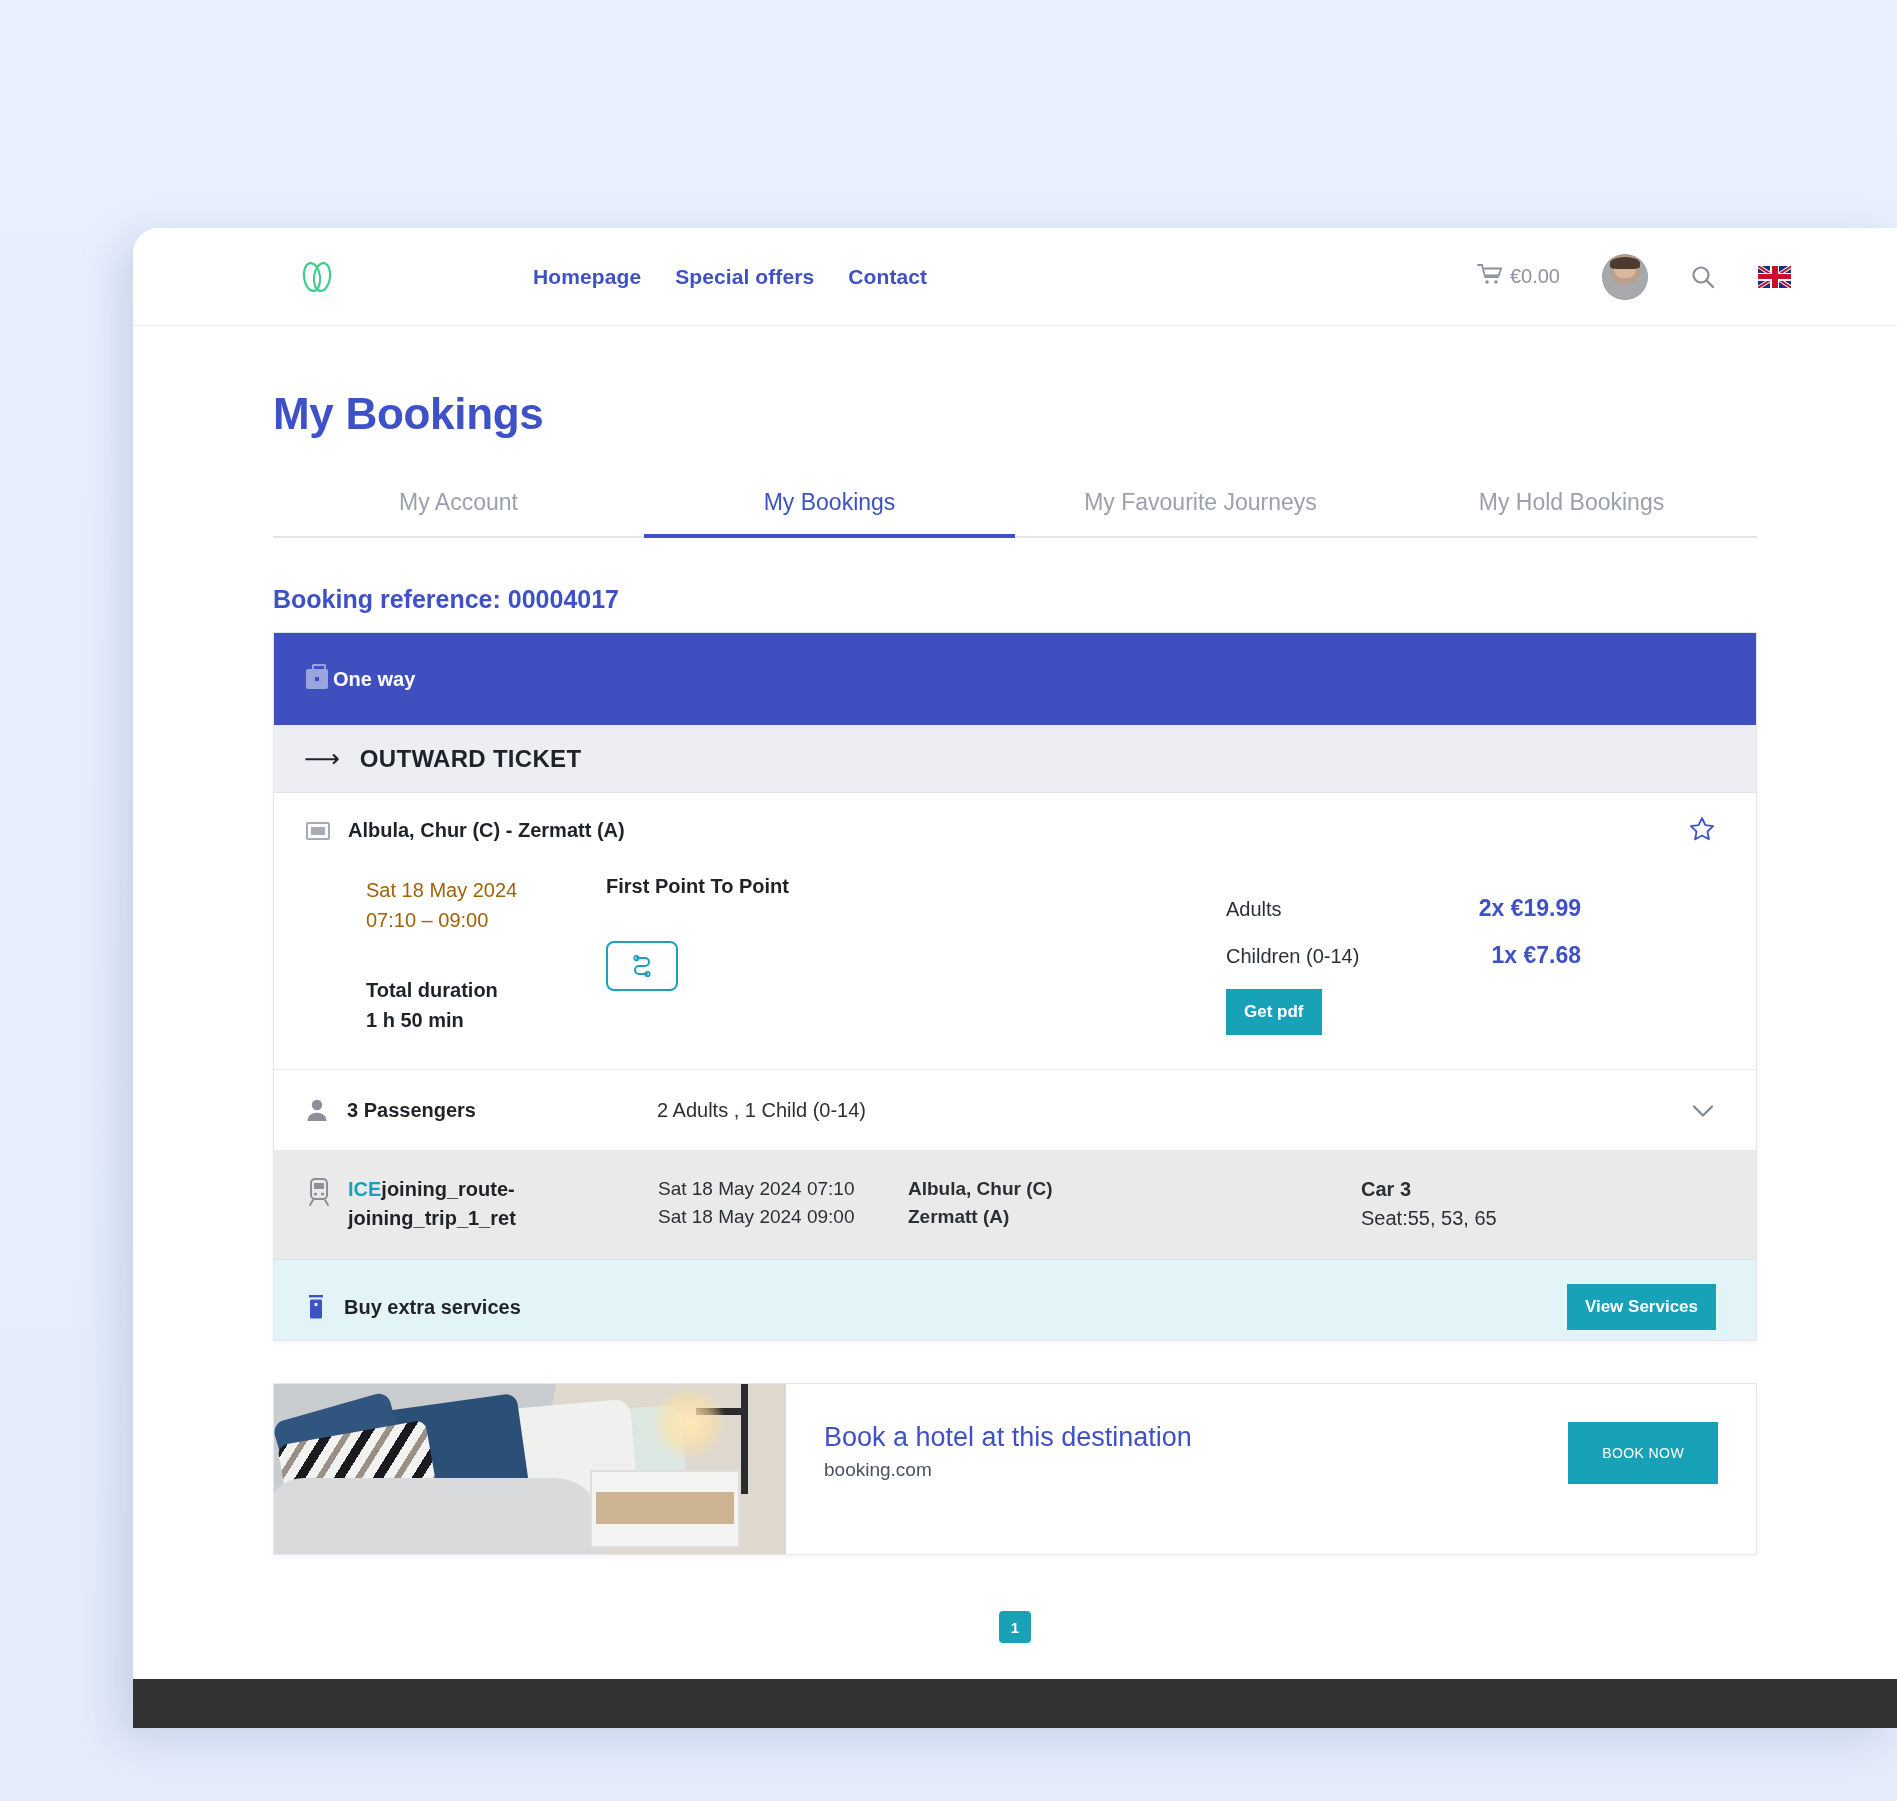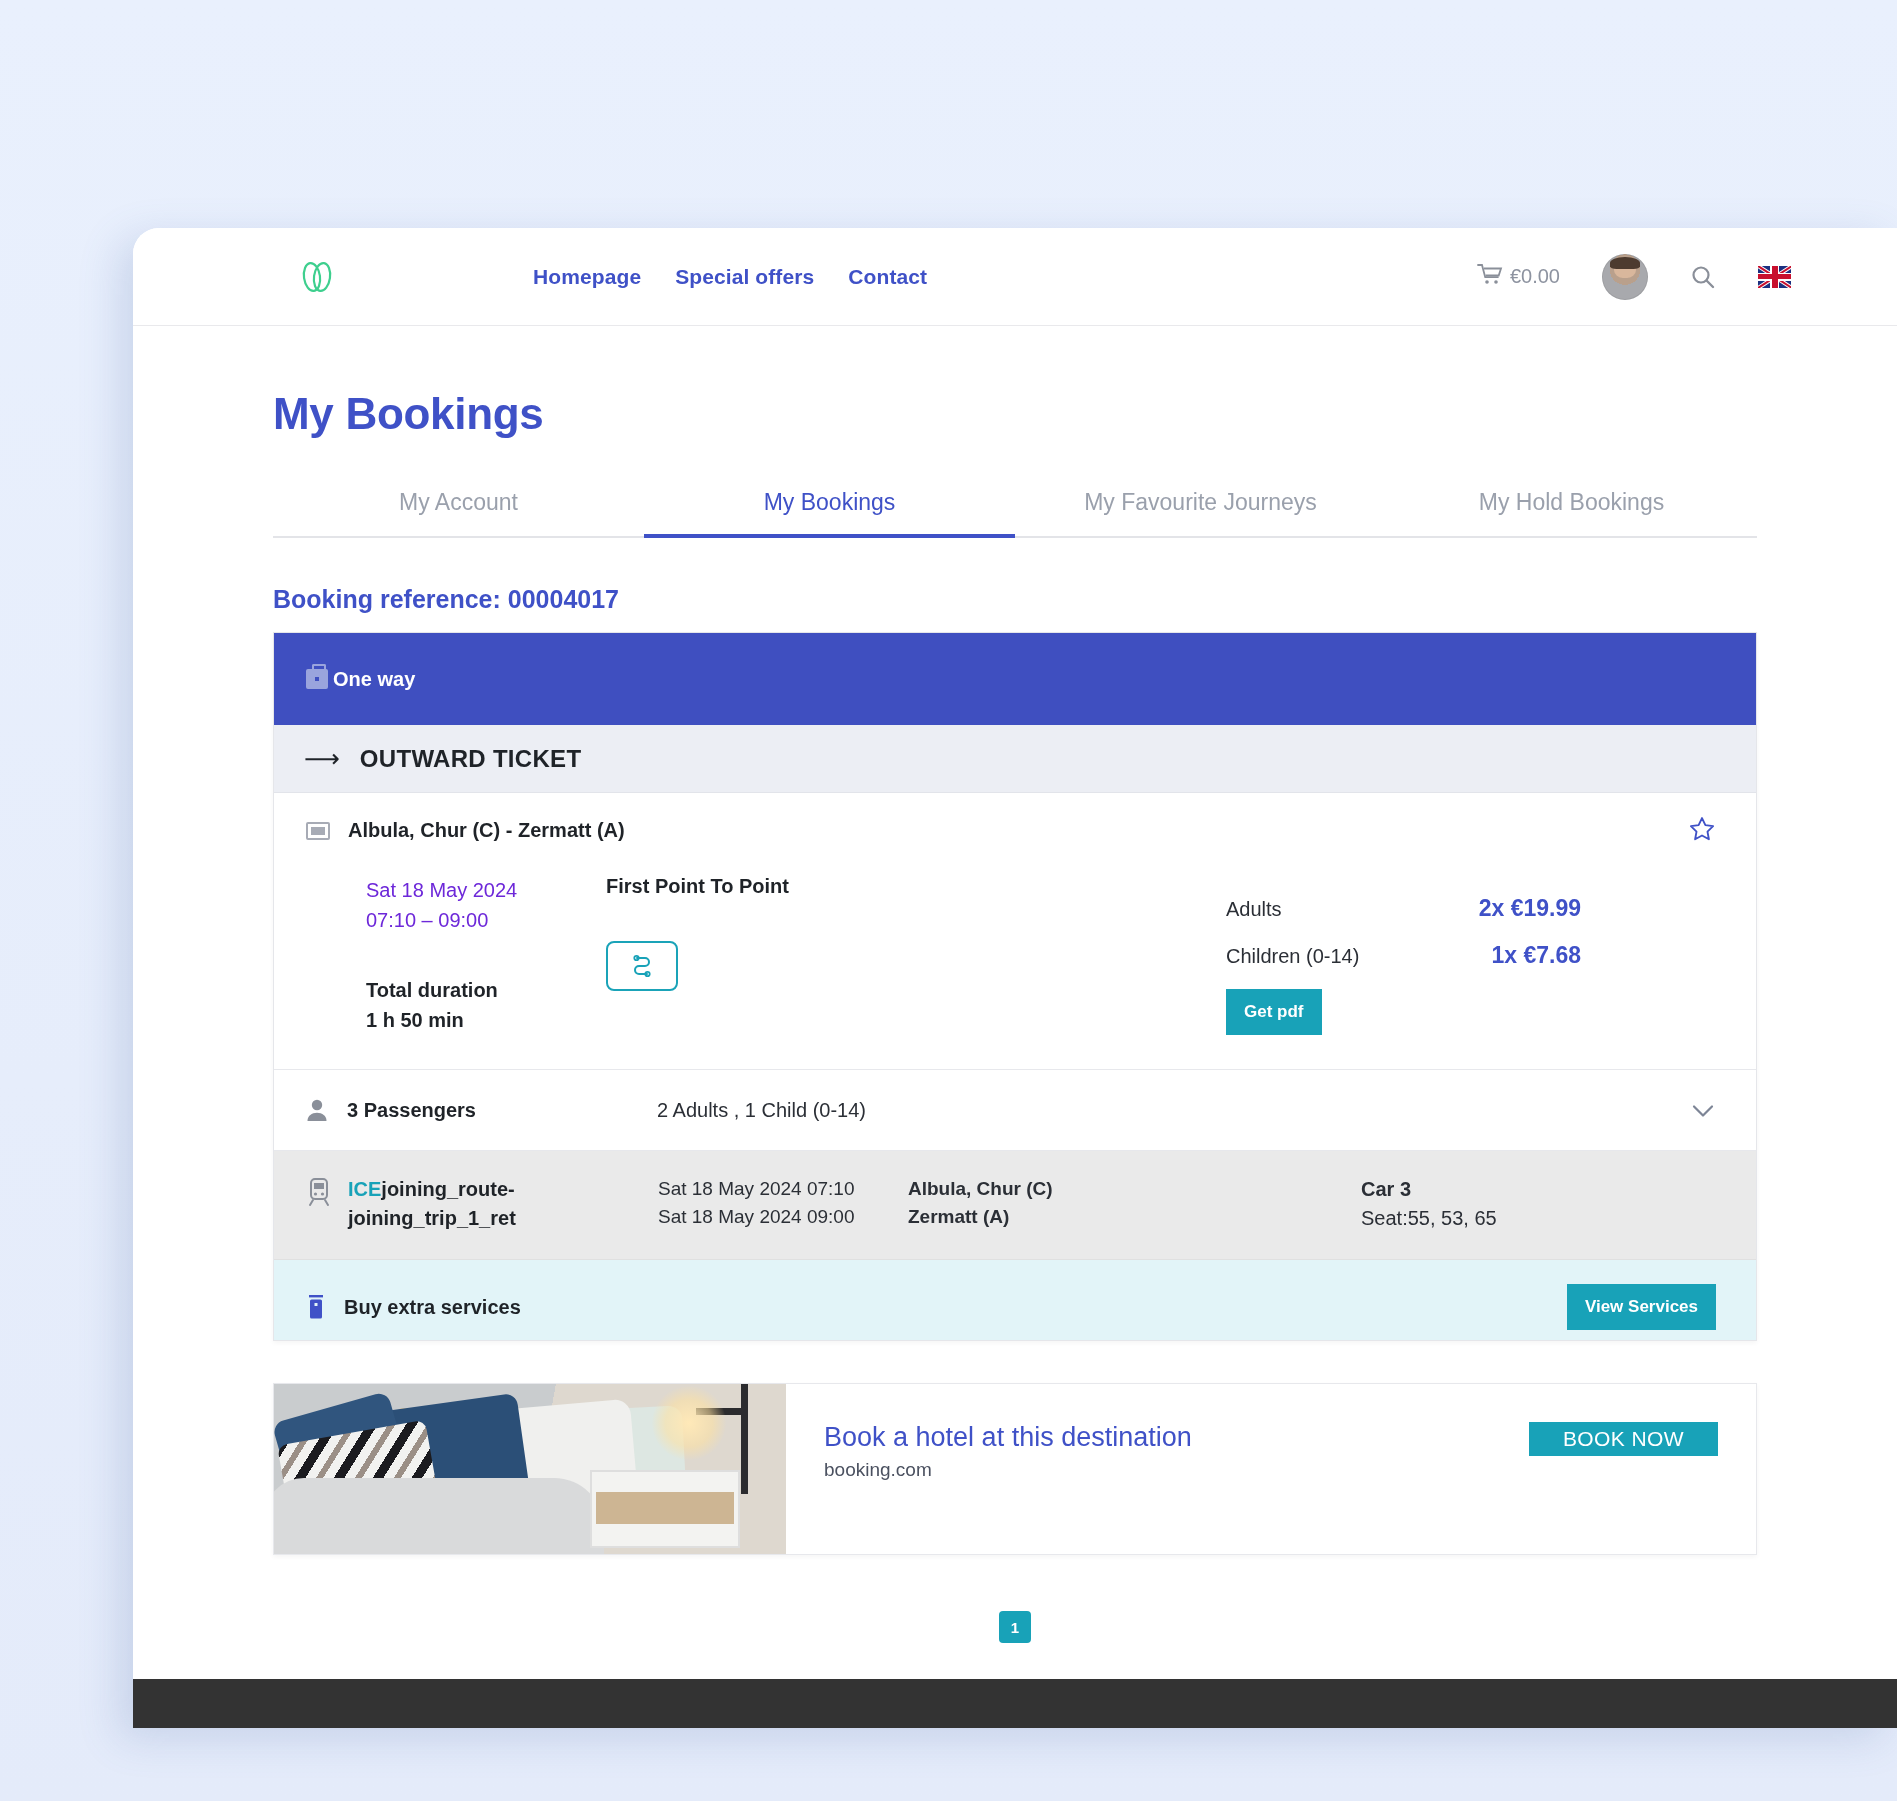--- a/index.html
+++ b/index.html
@@ -172,21 +172,21 @@
     content:""; position:absolute; left: 3px; top: 3px; right: 3px; bottom: 3px;
     background: #a7abb5;
   }
   .route-txt { font-size: 20px; font-weight: 700; color: #1f2328; }
 
   .jrow { display: flex; align-items: flex-start; }
   .col-a { width: 300px; padding-left: 60px; }
   .col-b { width: 620px; }
   .col-c { flex: 1; }
 
-  .dt { font-size: 20px; color: #6d28d9; line-height: 1.5; }
+  .dt { font-size: 20px; color: #a16207; line-height: 1.5; }
   .dur-label { font-size: 20px; font-weight: 700; color: #1f2328; margin-top: 40px; line-height: 1.5;}
   .fare-name { font-size: 20px; font-weight: 700; color: #1f2328; }
   .route-btn {
     margin-top: 43px; width: 72px; height: 50px;
     border: 2px solid #1aa3b8; border-radius: 8px;
     display: flex; align-items: center; justify-content: center;
     background: #fff; cursor: pointer;
   }
 
   .star {
@@ -273,22 +273,22 @@
   .hi-lamp-glow { position:absolute; right:60px; top:2px; width:74px; height:74px; border-radius:50%;
         background: radial-gradient(circle,#ffe9b8 0%, rgba(255,226,160,.55) 45%, rgba(255,226,160,0) 72%);}
   .hotel-body {
     flex: 1; padding: 38px 0 0 38px; position: relative;
   }
   .hotel-title { color: #3f51c7; font-size: 27px; font-weight: 400; }
   .hotel-sub { color: #4b5160; font-size: 19px; margin-top: 6px; }
   .btn-book {
     position: absolute; right: 38px; top: 38px;
     background: #18a2b8; color: #fff; border: none;
-    font-size: 21px; letter-spacing: .4px;
-    padding: 5px 34px; cursor: pointer;
+    font-size: 14px; letter-spacing: .4px;
+    padding: 23px 34px; cursor: pointer;
     font-family: "Liberation Sans", sans-serif;
   }
 
   .pager { display: flex; justify-content: center; margin-top: 56px; }
   .pager .pg {
     background: #18a2b8; color: #fff; font-size: 15px; font-weight: 700;
     min-width: 32px; height: 32px; border-radius: 4px;
     display: flex; align-items: center; justify-content: center;
     cursor: pointer;
   }

